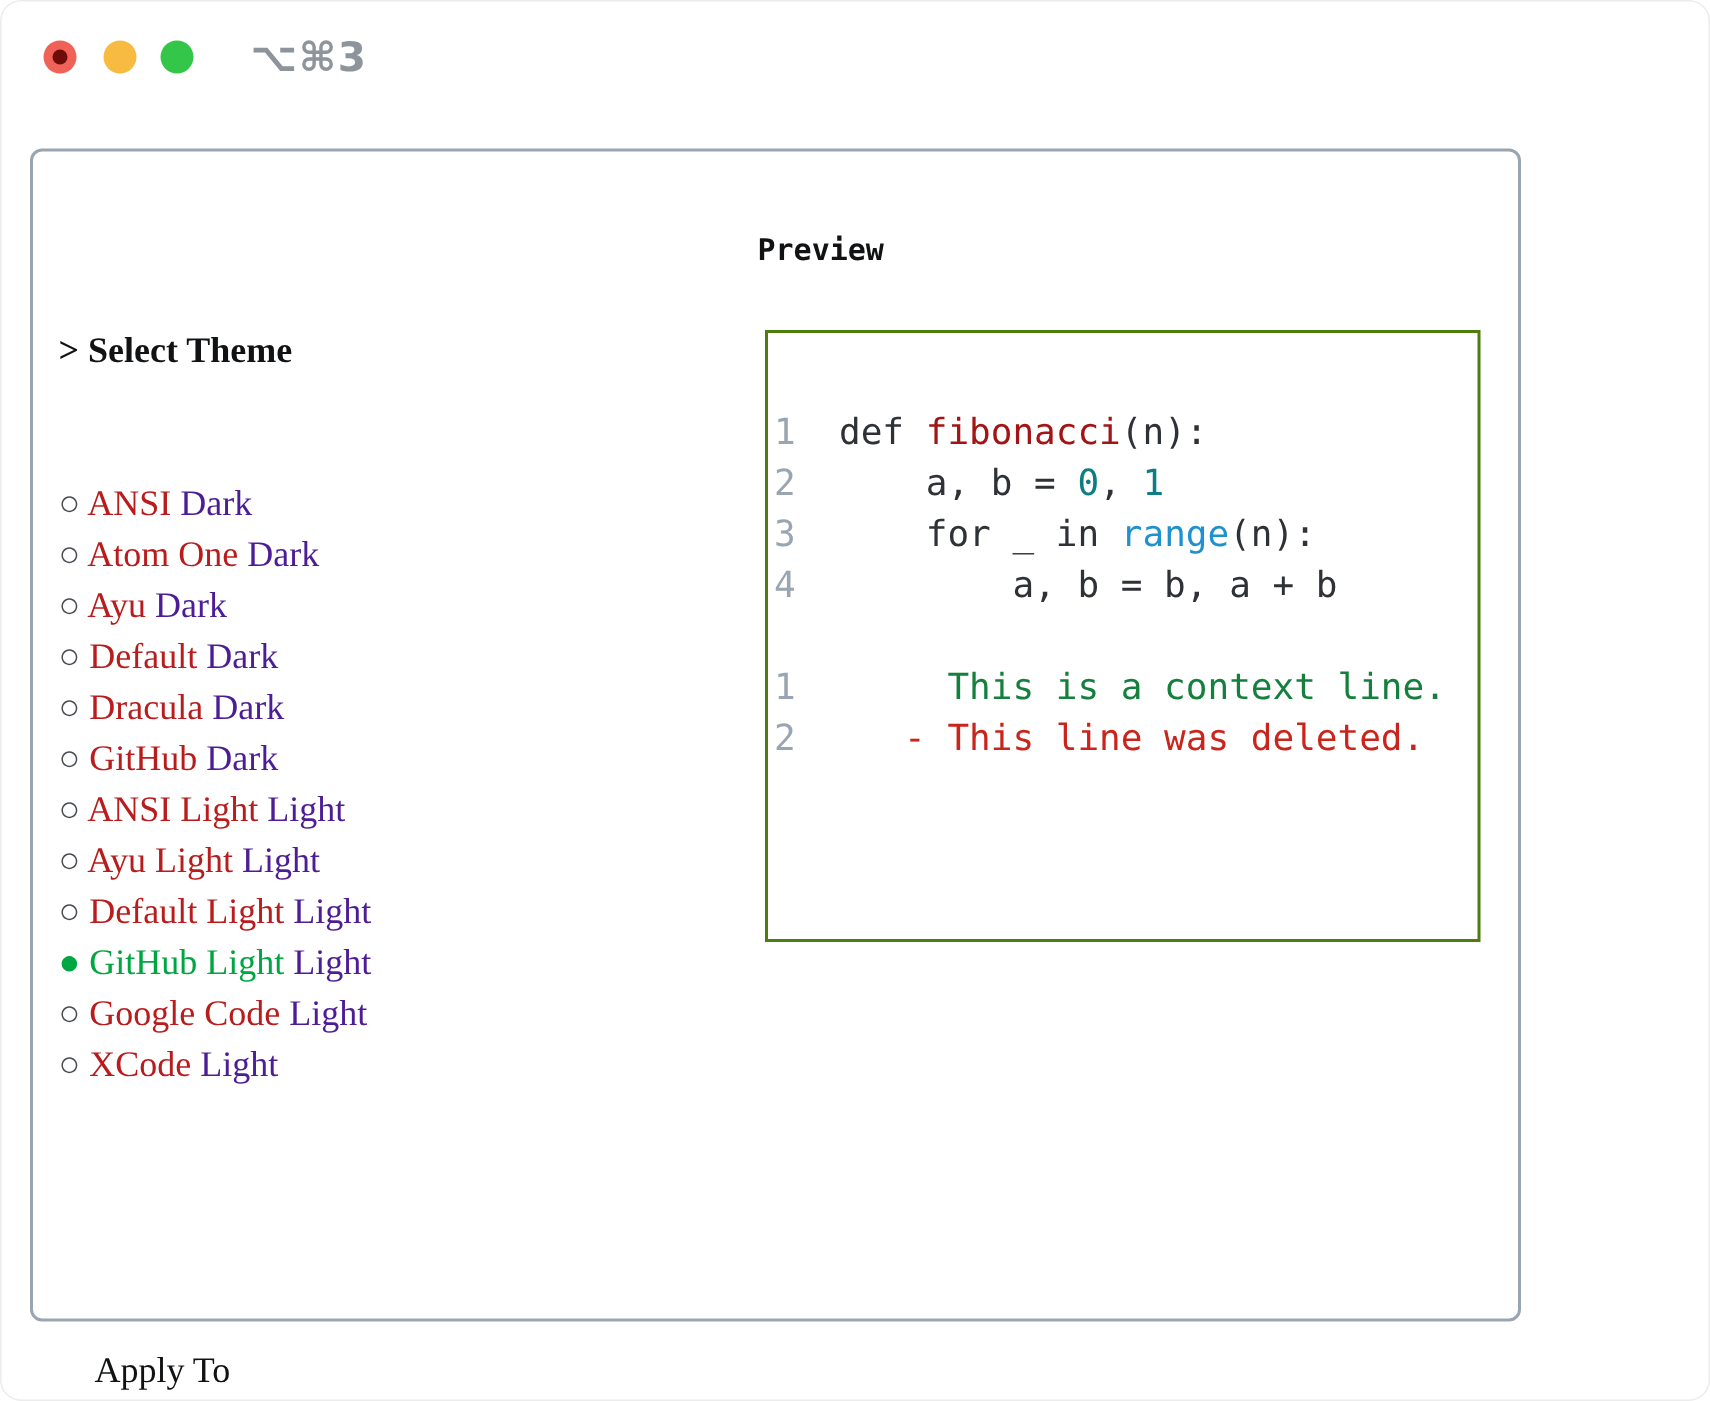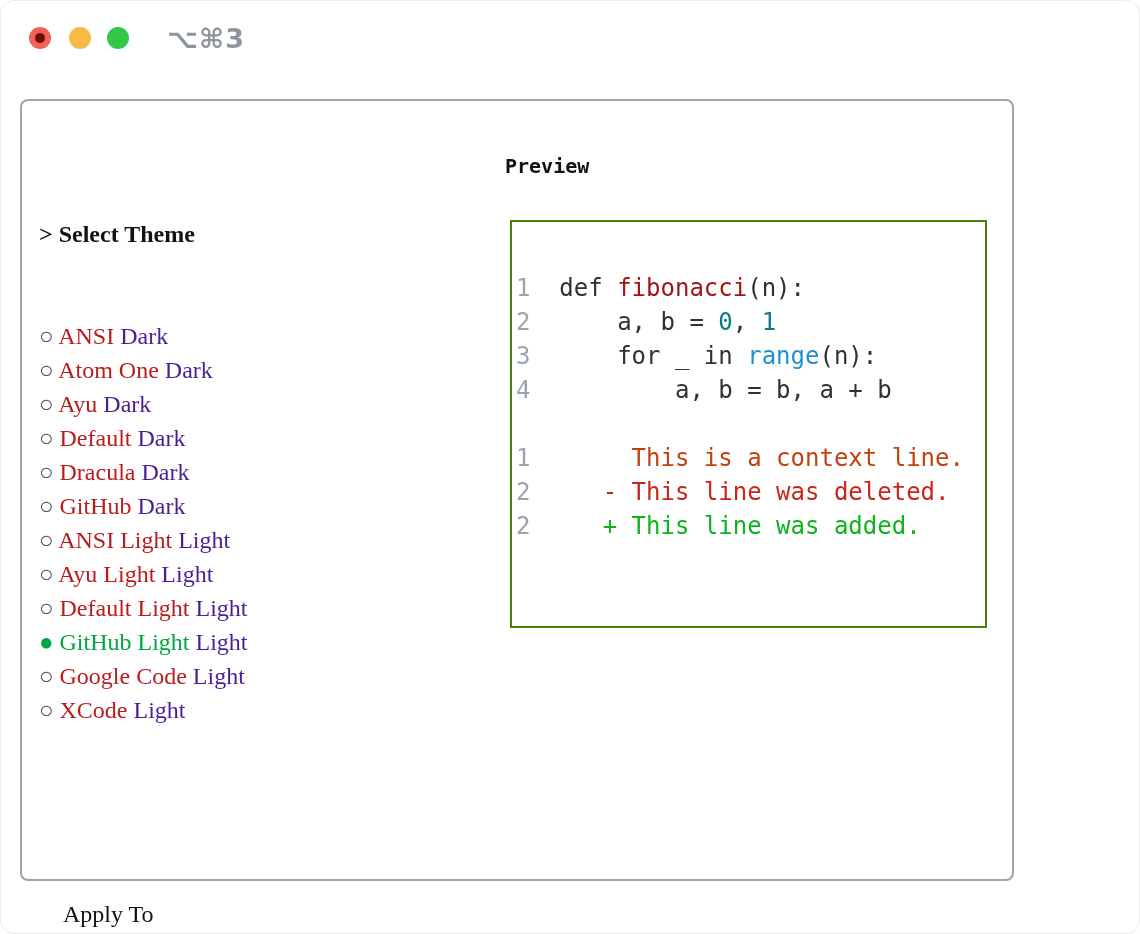--- a/index.html
+++ b/index.html
@@ -57,21 +57,21 @@
     position: absolute; left: 509px; top: 200px; width: 477px; height: 408px;
     border: 2px solid #4d7c0f; background: #fff;
     padding: 49px 0 0 4px; overflow: hidden; margin-top: 19px;
   }
   .code-line { height: 34px; line-height: 34px; font-size: 24px; white-space: pre; }
   .ln { display: inline-block; width: 3ch; color: #9aa5b2; }
   .tok-code     { color: #2e3136; }
   .tok-function { color: #a31515; }
   .tok-number   { color: #0d7d85; }
   .tok-builtin  { color: #2091cf; }
-  .tok-context  { color: #c2410c; }
+  .tok-context  { color: #15803d; }
   .tok-deleted  { color: #c9251d; }
   .tok-added    { color: #0db41c; }
 </style>
 </head>
 <body>
 
 <div class="screen">
 
   <div class="titlebar">
     <div class="traffic red">
@@ -99,17 +99,16 @@
 
   <div class="preview-box">
     <div id="code-lines">
         <div class="code-line"><span class="ln">1</span><span class="tok-code">def </span><span class="tok-function">fibonacci</span><span class="tok-code">(n):</span></div>
         <div class="code-line"><span class="ln">2</span><span class="tok-code">    a, b = </span><span class="tok-number">0</span><span class="tok-code">, </span><span class="tok-number">1</span></div>
         <div class="code-line"><span class="ln">3</span><span class="tok-code">    for _ in </span><span class="tok-builtin">range</span><span class="tok-code">(n):</span></div>
         <div class="code-line"><span class="ln">4</span><span class="tok-code">        a, b = b, a + b</span></div>
         <div class="code-line"><span class="ln"></span></div>
         <div class="code-line"><span class="ln">1</span><span class="tok-context">     This is a context line.</span></div>
         <div class="code-line"><span class="ln">2</span><span class="tok-deleted">   - This line was deleted.</span></div>
-        <div class="code-line"><span class="ln">2</span><span class="tok-added">   + This line was added.</span></div>
       </div>
   </div>
 
 </div>
 
 </body></html>

